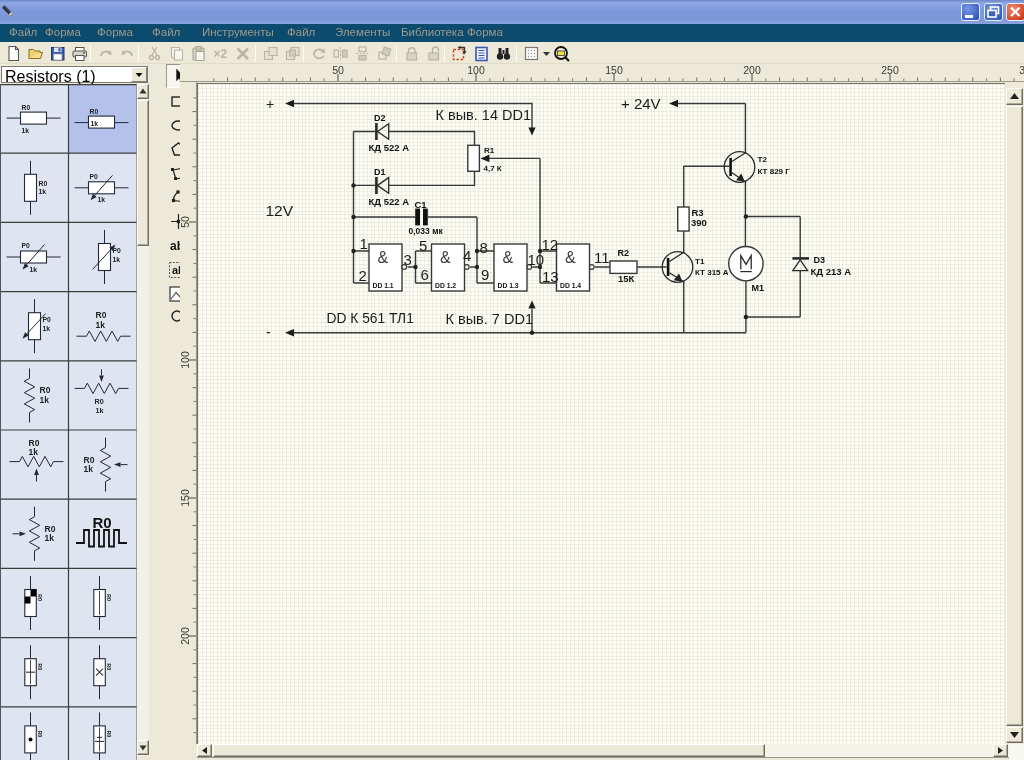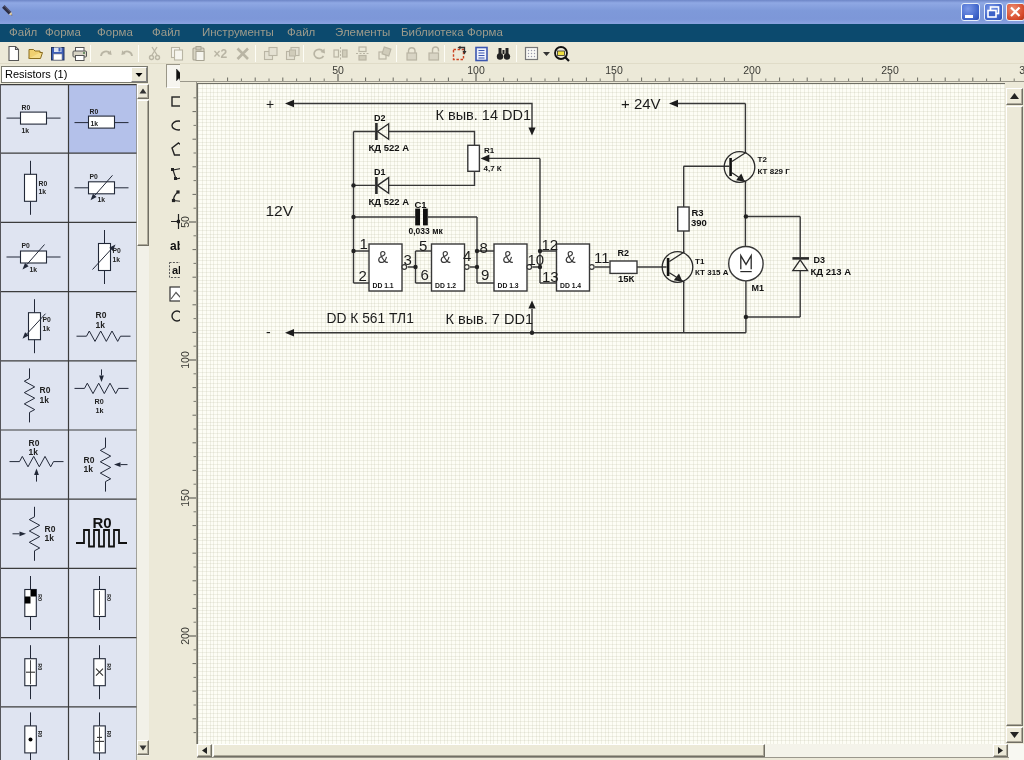--- a/index.html
+++ b/index.html
@@ -19,21 +19,21 @@
 #menu{left:0;top:24px;width:1024px;height:18px;background:#0c4a6e;
  font-size:11.5px;color:#9d9b8c;}
 #menu span{position:absolute;top:2px;}
 
 #tools{left:0;top:42px;width:1024px;height:22px;background:#ece9d8;
  border-bottom:1px solid #e0dcc8;}
 .sep{position:absolute;top:3px;width:1px;height:17px;background:#cdc9b8;border-right:1px solid #fdfdf6;}
 .ticon{position:absolute;top:3px;}
 
 #combo{left:1px;top:66px;width:147px;height:17px;background:#fff;
- border:1px solid #7b7b6f;font-size:11px;color:#000;}
+ border:1px solid #7b7b6f;font-size:16px;color:#000;}
 #combo .cf{position:absolute;left:3px;top:1px;}
 #combo .cb{position:absolute;right:0px;top:0px;width:16px;height:15px;background:#ece9d8;
  border:1px solid #fff;border-right-color:#808080;border-bottom-color:#808080;}
 #cells{left:0px;top:84px;width:125px;height:676px;background:#dfe4f1;}
 #pscroll{left:137px;top:84px;width:12px;height:672px;background:#f2f1e8;}
 
 #vtools{left:165px;top:64px;width:28px;height:696px;background:#ece9d8;}
 .vbtn{position:absolute;left:1px;width:25px;height:24px;}
 
 #hruler{left:180px;top:64px;width:844px;height:18px;background:#ece9d8;}

